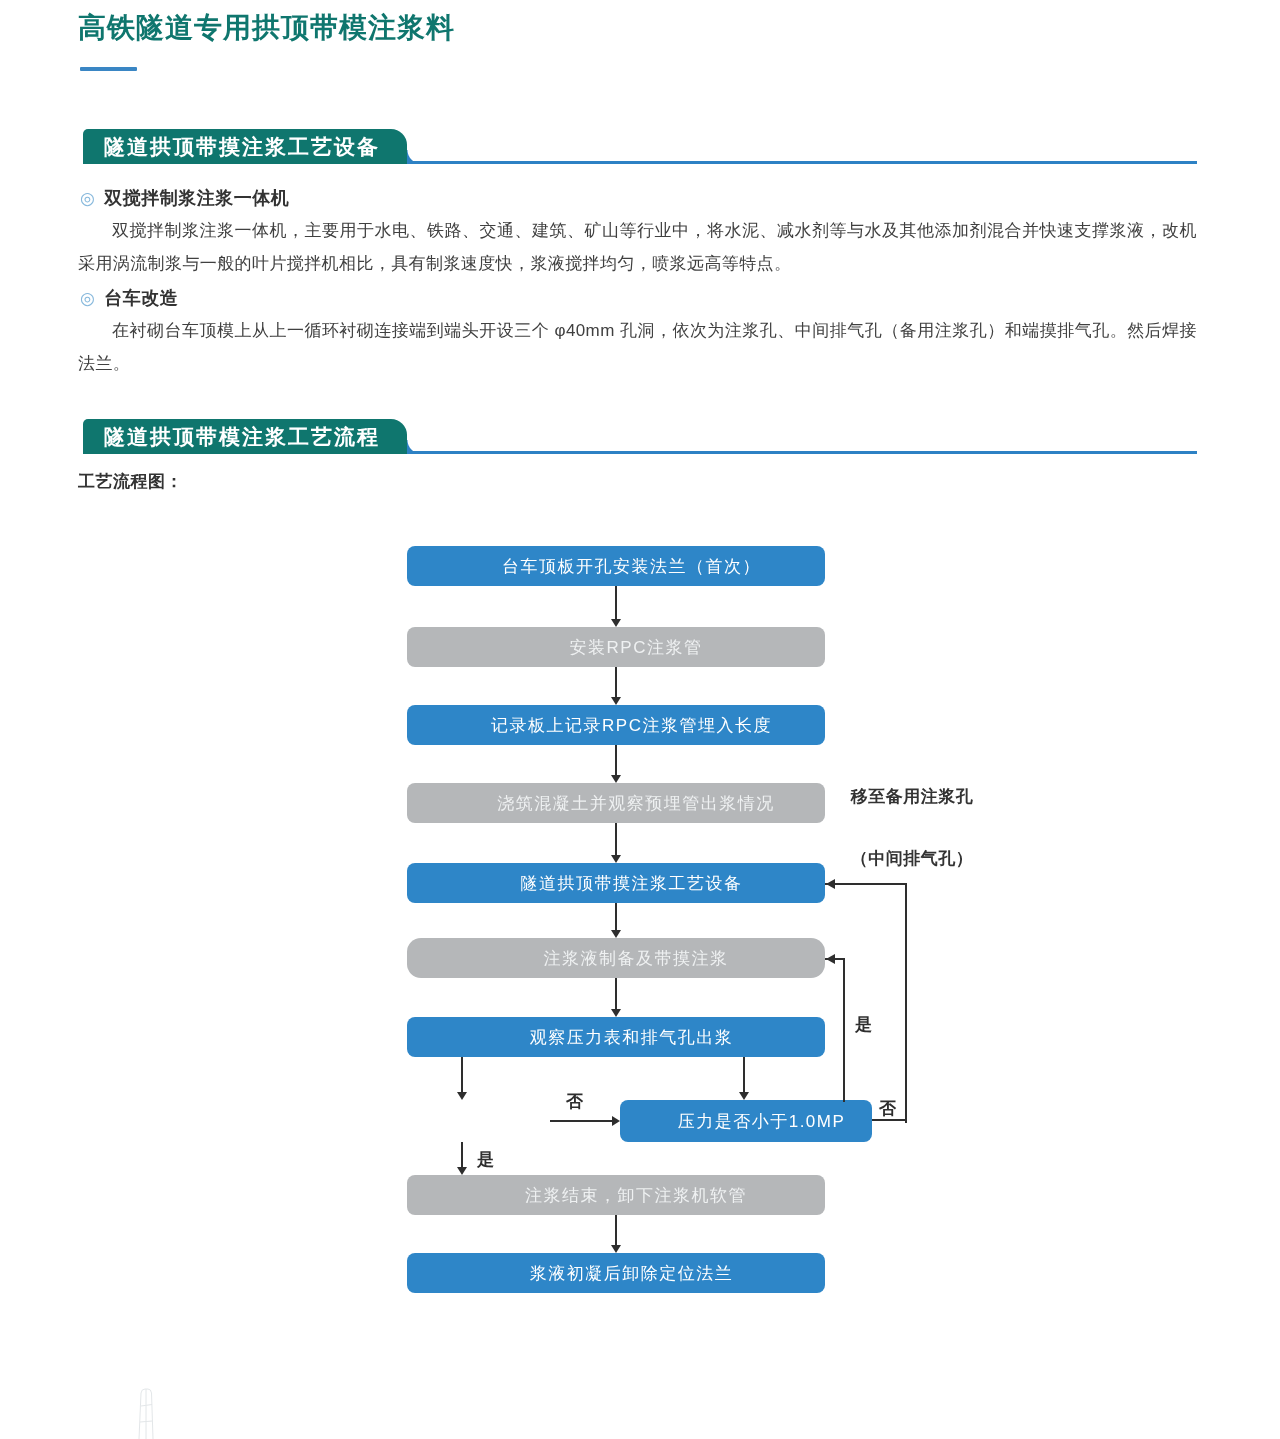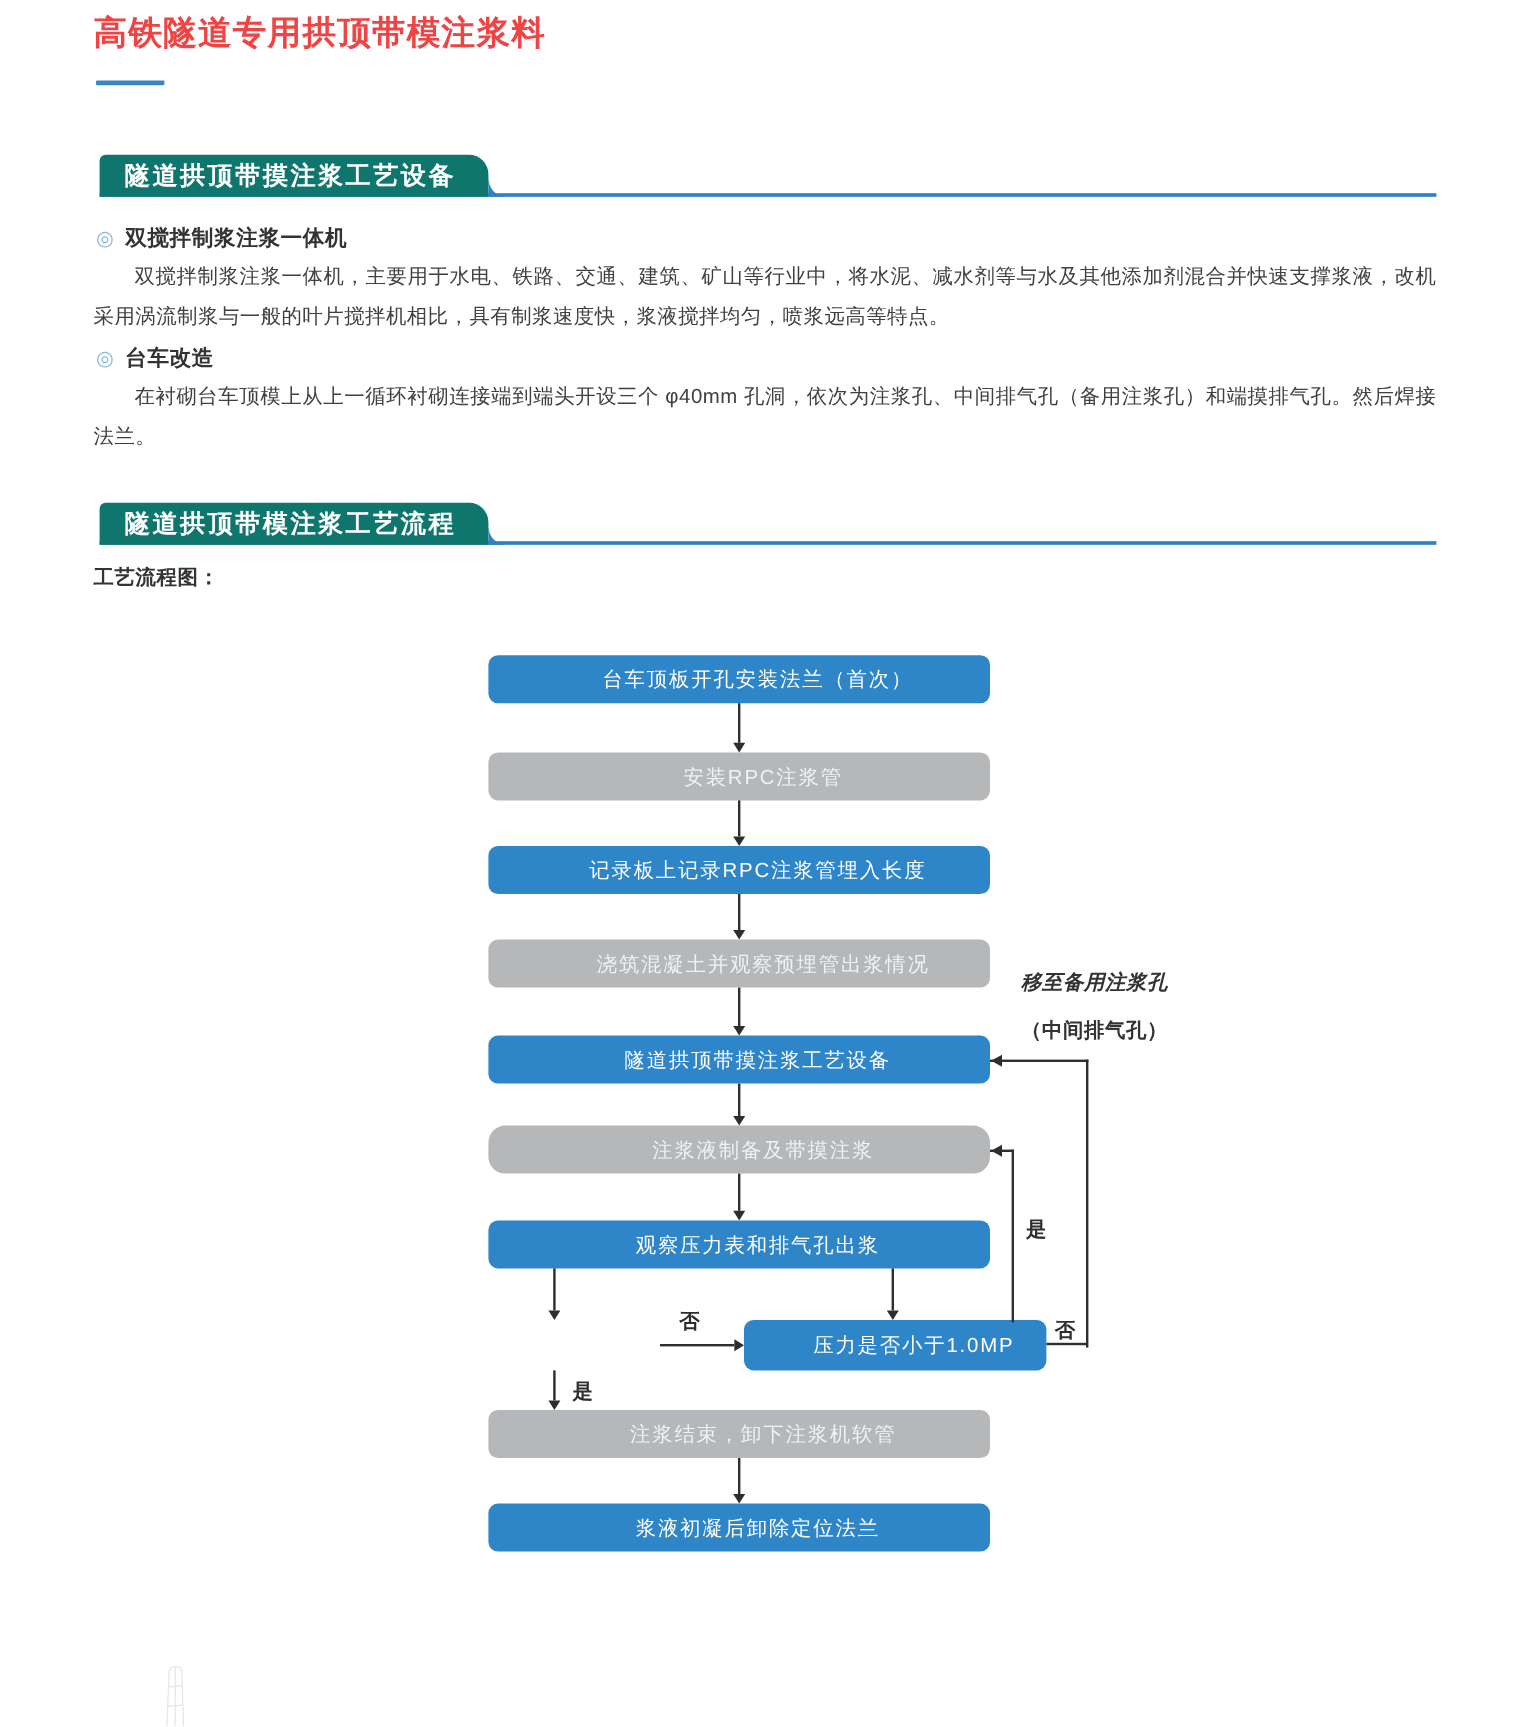--- a/index.html
+++ b/index.html
@@ -4,21 +4,21 @@
 <style>
   html,body { margin:0; padding:0; background:#ffffff; }
   .page {
     position:relative; width:1280px; height:1439px; overflow:hidden;
     background:#ffffff; font-family:"Liberation Sans", sans-serif; color:#3c3c3c;
   }
   
   .page-title {
     position:absolute; left:78px; top:10px; margin:0;
     font-size:28px; line-height:36px; font-weight:bold; letter-spacing:1px;
-    color:#ef4444;
+    color:#0f766e;
   }
   .title-underline {
     position:absolute; left:80px; top:67px; width:57px; height:4px;
     background:#3a86c4; border-radius:1px;
   }
   
   .banner-tab {
     position:absolute; left:83px; height:35px; line-height:35px;
     background:#0f766e; color:#ffffff; font-size:21px; font-weight:bold;
     letter-spacing:2px; padding:0 27px 0 21px;
@@ -103,21 +103,21 @@
   .ahl-no  { left:826px; top:879px; }
   .edge-label { position:absolute; font-size:17px; font-weight:600; color:#2e2e2e; letter-spacing:0.5px; }
   .lbl-no-h   { left:566px; top:1090px; }
   .lbl-yes-v  { left:477px; top:1148px; }
   .lbl-yes-fb { left:855px; top:1013px; }
   .lbl-no-fb  { left:879px; top:1097px; }
   .annotation {
     position:absolute; left:837px; width:150px; text-align:center;
     font-size:17px; font-weight:600; color:#333333; letter-spacing:0.5px;
   }
-  .anno-1 { top:807px;font-style:italic; } .anno-2 { top:847px; }
+  .anno-1 { top:785px; } .anno-2 { top:847px; }
   
   .watermark { position:absolute; left:116px; top:1386px; opacity:0.28; }
 </style>
 </head>
 <body>
 
 <div class="page">
 
   <h1 class="page-title">高铁隧道专用拱顶带模注浆料</h1>
   <div class="title-underline"></div>

